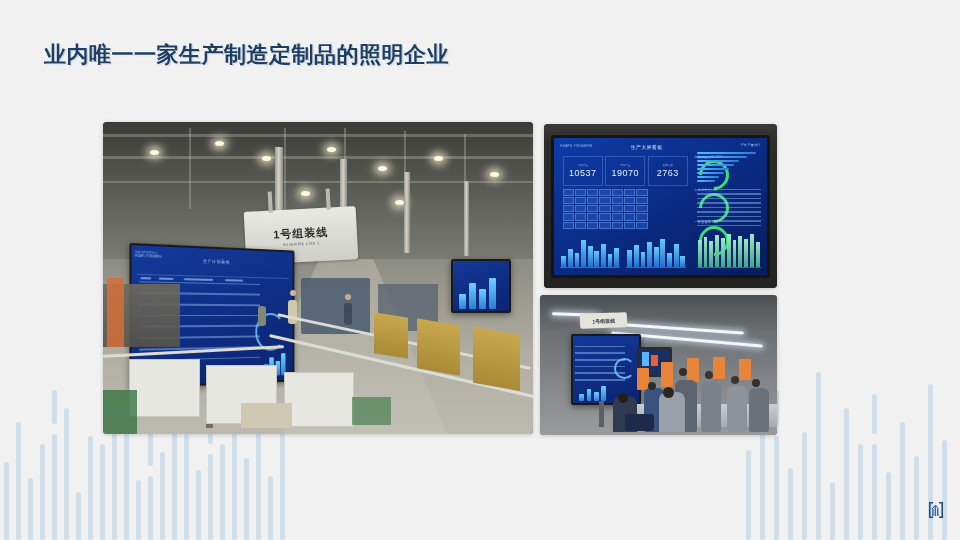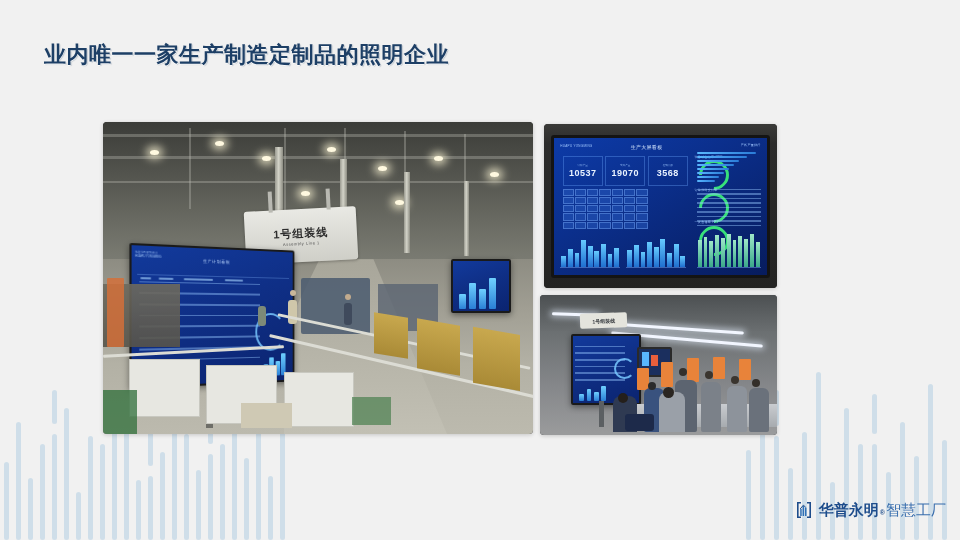--- a/index.html
+++ b/index.html
@@ -158,21 +158,21 @@
     background: linear-gradient(150deg,#0d3ba8 0%,#0b2f8c 40%,#071c5e 100%);
     overflow: hidden;
   }
   .tr-t { position: absolute; font-size: 3px; color: #9fc6ff; letter-spacing: .3px; }
   .kpi-box {
     position: absolute; top: 13%; height: 20%;
     border: 1px solid rgba(110,170,255,.35);
     display: flex; flex-direction: column; align-items: center; justify-content: center;
   }
   .kpi-lbl { font-size: 2.6px; color: #8fb8f2; margin-bottom: 1px; }
-  .kpi-val { font-size: 9px; color: #eaf3ff; font-weight: bold; letter-spacing: .5px; }
+  .kpi-val { font-size: 9px; color: #eaf3ff; font-weight: normal; letter-spacing: .5px; }
   .gauge-g {
     position: absolute; border-radius: 50%;
     border: 3px solid #37e07a; border-bottom-color: transparent;
     transform: rotate(45deg);
   }
   .grid-tbl {
     position: absolute; left: 4%; top: 37%; width: 40%; height: 29%;
     display: grid; gap: 1px;
     grid-template-columns: repeat(7, 1fr);
     grid-template-rows: repeat(5, 1fr);
@@ -388,21 +388,21 @@
         <div class="kpi-box" style="left:4%;width:18%;">
           <div class="kpi-lbl">计划产量</div>
           <div class="kpi-val">10537</div>
         </div>
         <div class="kpi-box" style="left:24%;width:18%;">
           <div class="kpi-lbl">实际产量</div>
           <div class="kpi-val">19070</div>
         </div>
         <div class="kpi-box" style="left:44%;width:18%;">
           <div class="kpi-lbl">在制品数</div>
-          <div class="kpi-val">3568</div>
+          <div class="kpi-val">2763</div>
         </div>
 
         <div class="tr-t" style="left:66%;top:12%;">设备综合效率 OEE</div>
         <div class="gauge-g" style="left:68%;top:16%;width:24px;height:24px;"></div>
         <div class="tr-t" style="left:66%;top:36%;">订单准时交付率</div>
         <div class="gauge-g" style="left:68%;top:40%;width:24px;height:24px;"></div>
         <div class="tr-t" style="left:66%;top:60%;">一次合格率 FPY</div>
         <div class="gauge-g" style="left:68%;top:64%;width:24px;height:24px;"></div>
 
         <div class="grid-tbl" id="trGrid">
@@ -572,18 +572,13 @@
   <div class="fl-mark">
     <svg width="20" height="20" viewBox="0 0 20 20" aria-hidden="true">
       <path d="M3 2 H7 V3.6 H4.6 V16.4 H7 V18 H3 Z" fill="#1e4d8c"></path>
       <path d="M17 2 H13 V3.6 H15.4 V16.4 H13 V18 H17 Z" fill="#1e4d8c"></path>
       <rect x="6.2" y="9" width="1.5" height="7" fill="#2f6fb5"></rect>
       <rect x="8.6" y="6" width="1.5" height="10" fill="#2f6fb5"></rect>
       <rect x="11" y="7.6" width="1.5" height="8.4" fill="#2f6fb5"></rect>
       <path d="M6.2 9 L9.3 5.2 L11.7 7.2" stroke="#1e4d8c" stroke-width="1" fill="none"></path>
     </svg>
   </div>
-  <div class="fl-text">
-    <span>华普永明</span>
-      <span class="reg">®</span>
-      <span class="fl-sub">智慧工厂</span>
-  </div>
 </div>
 
 </body></html>

